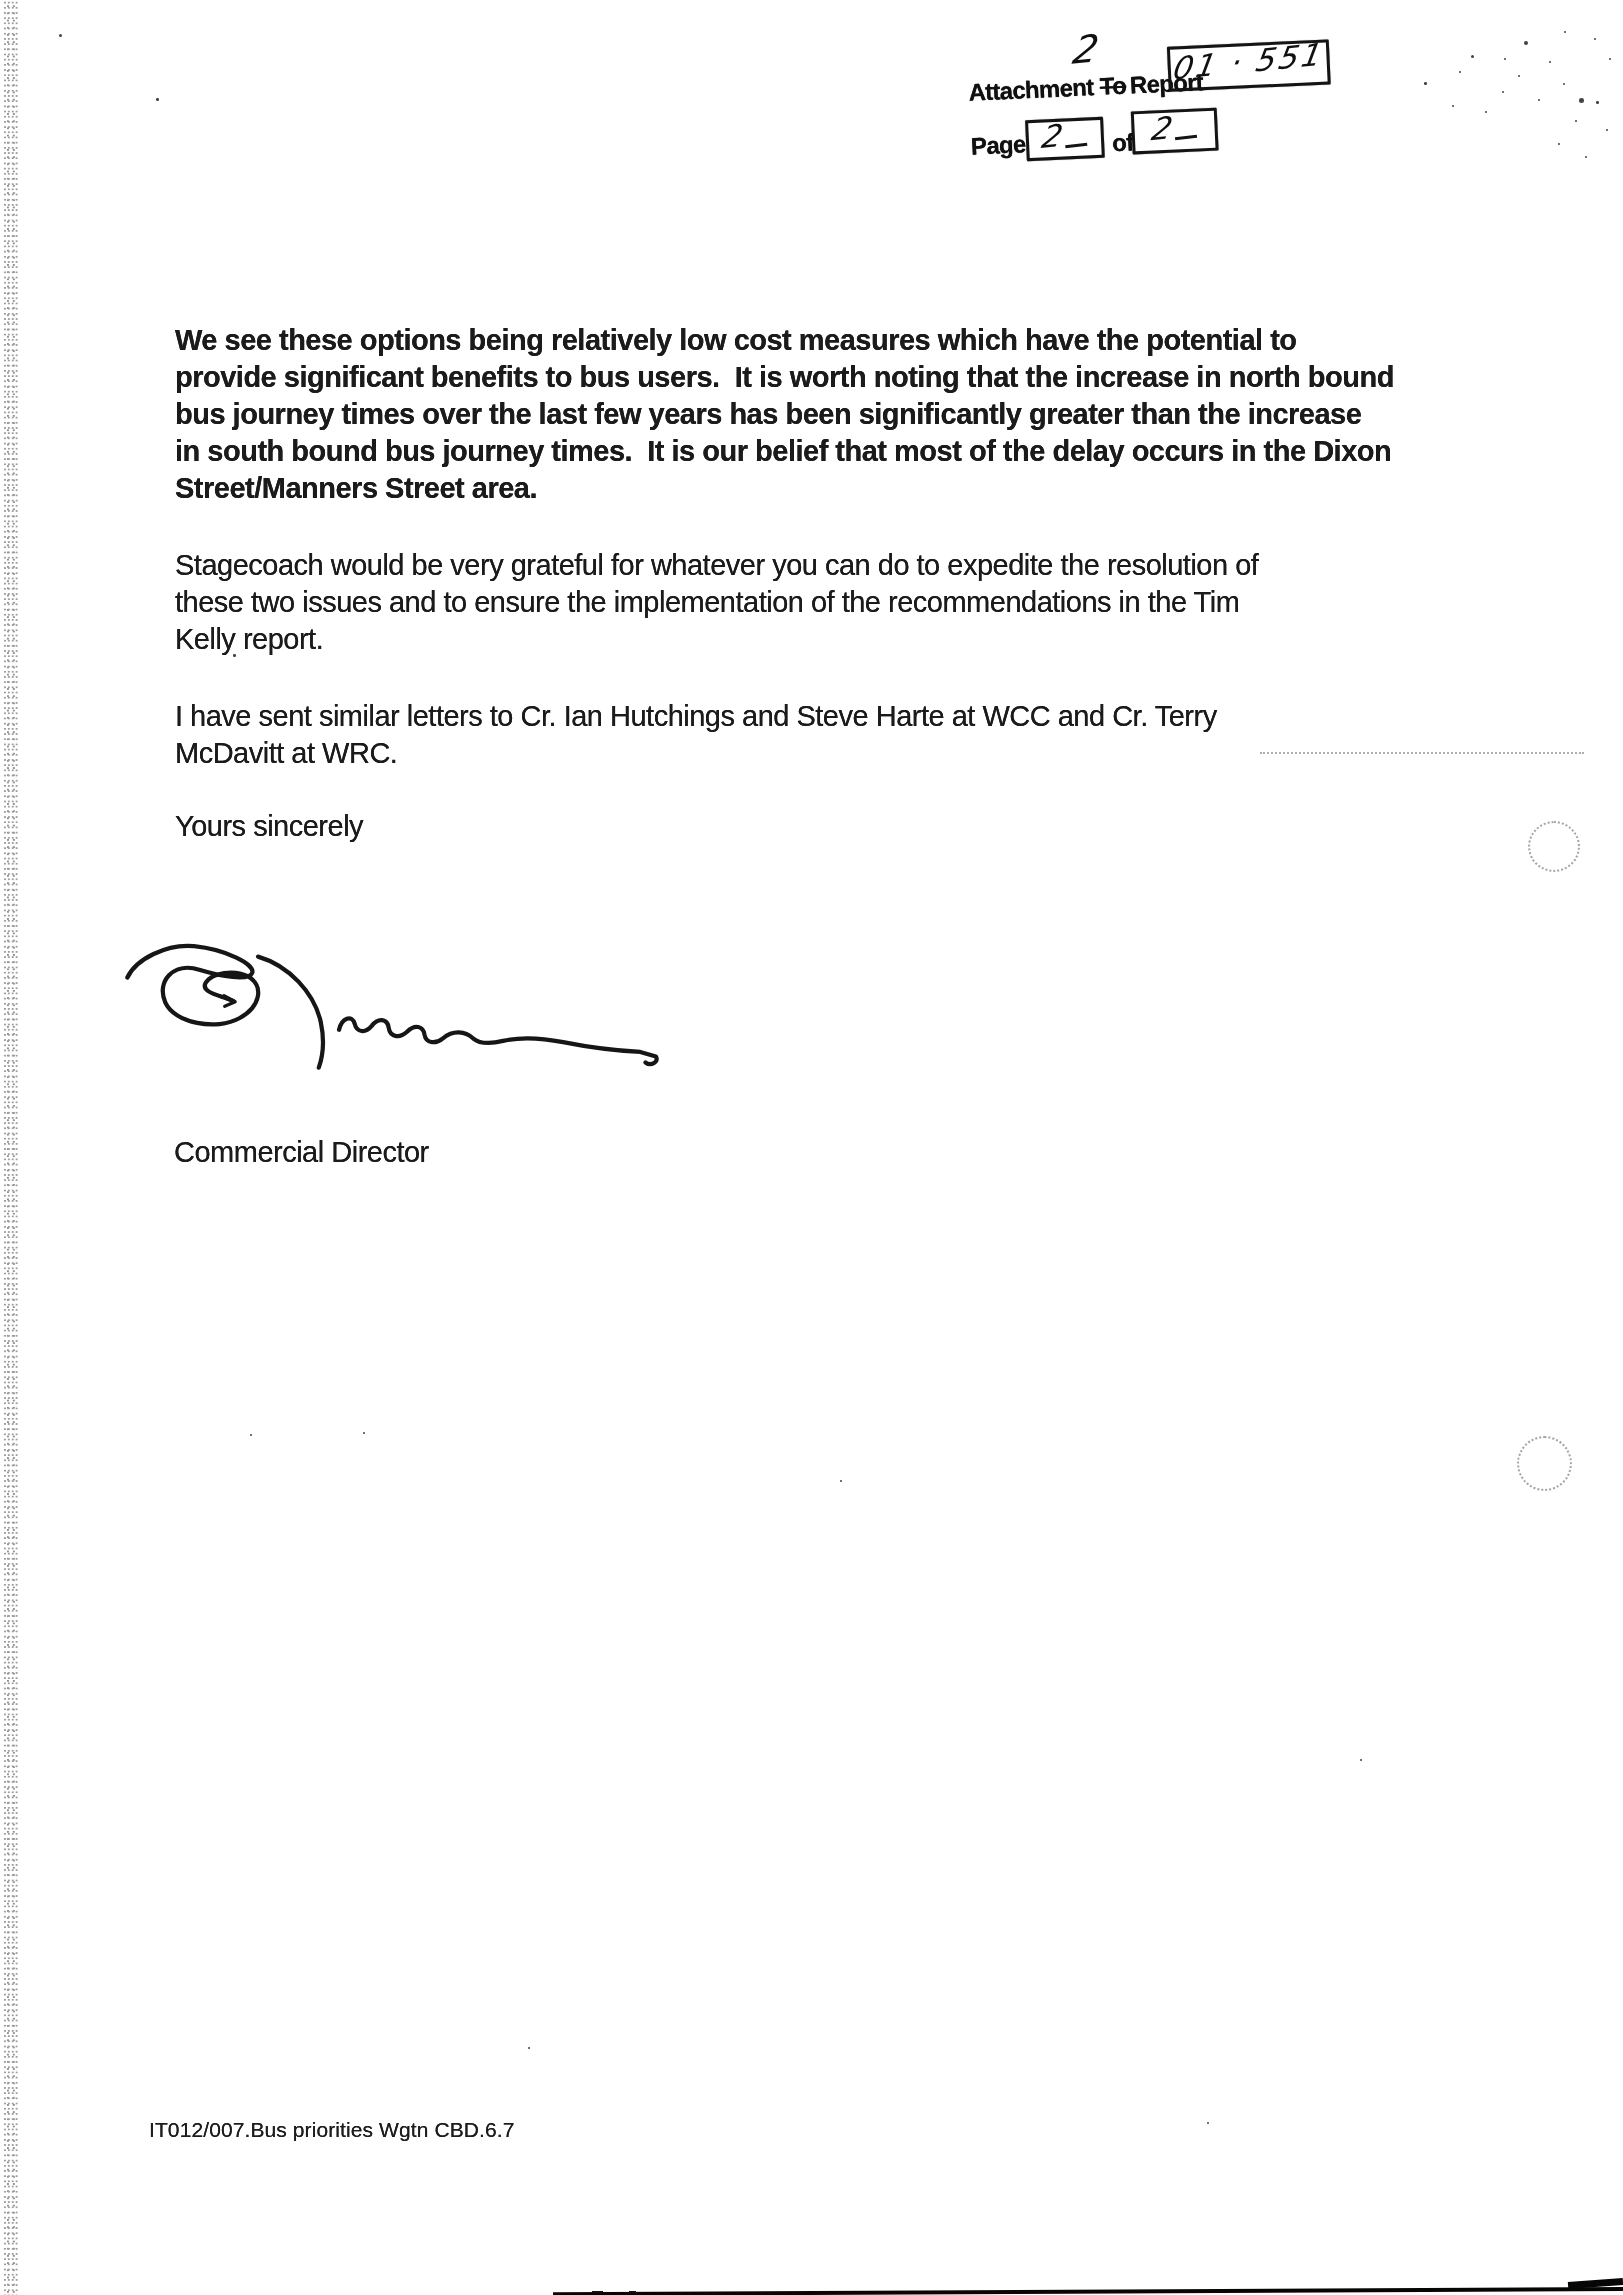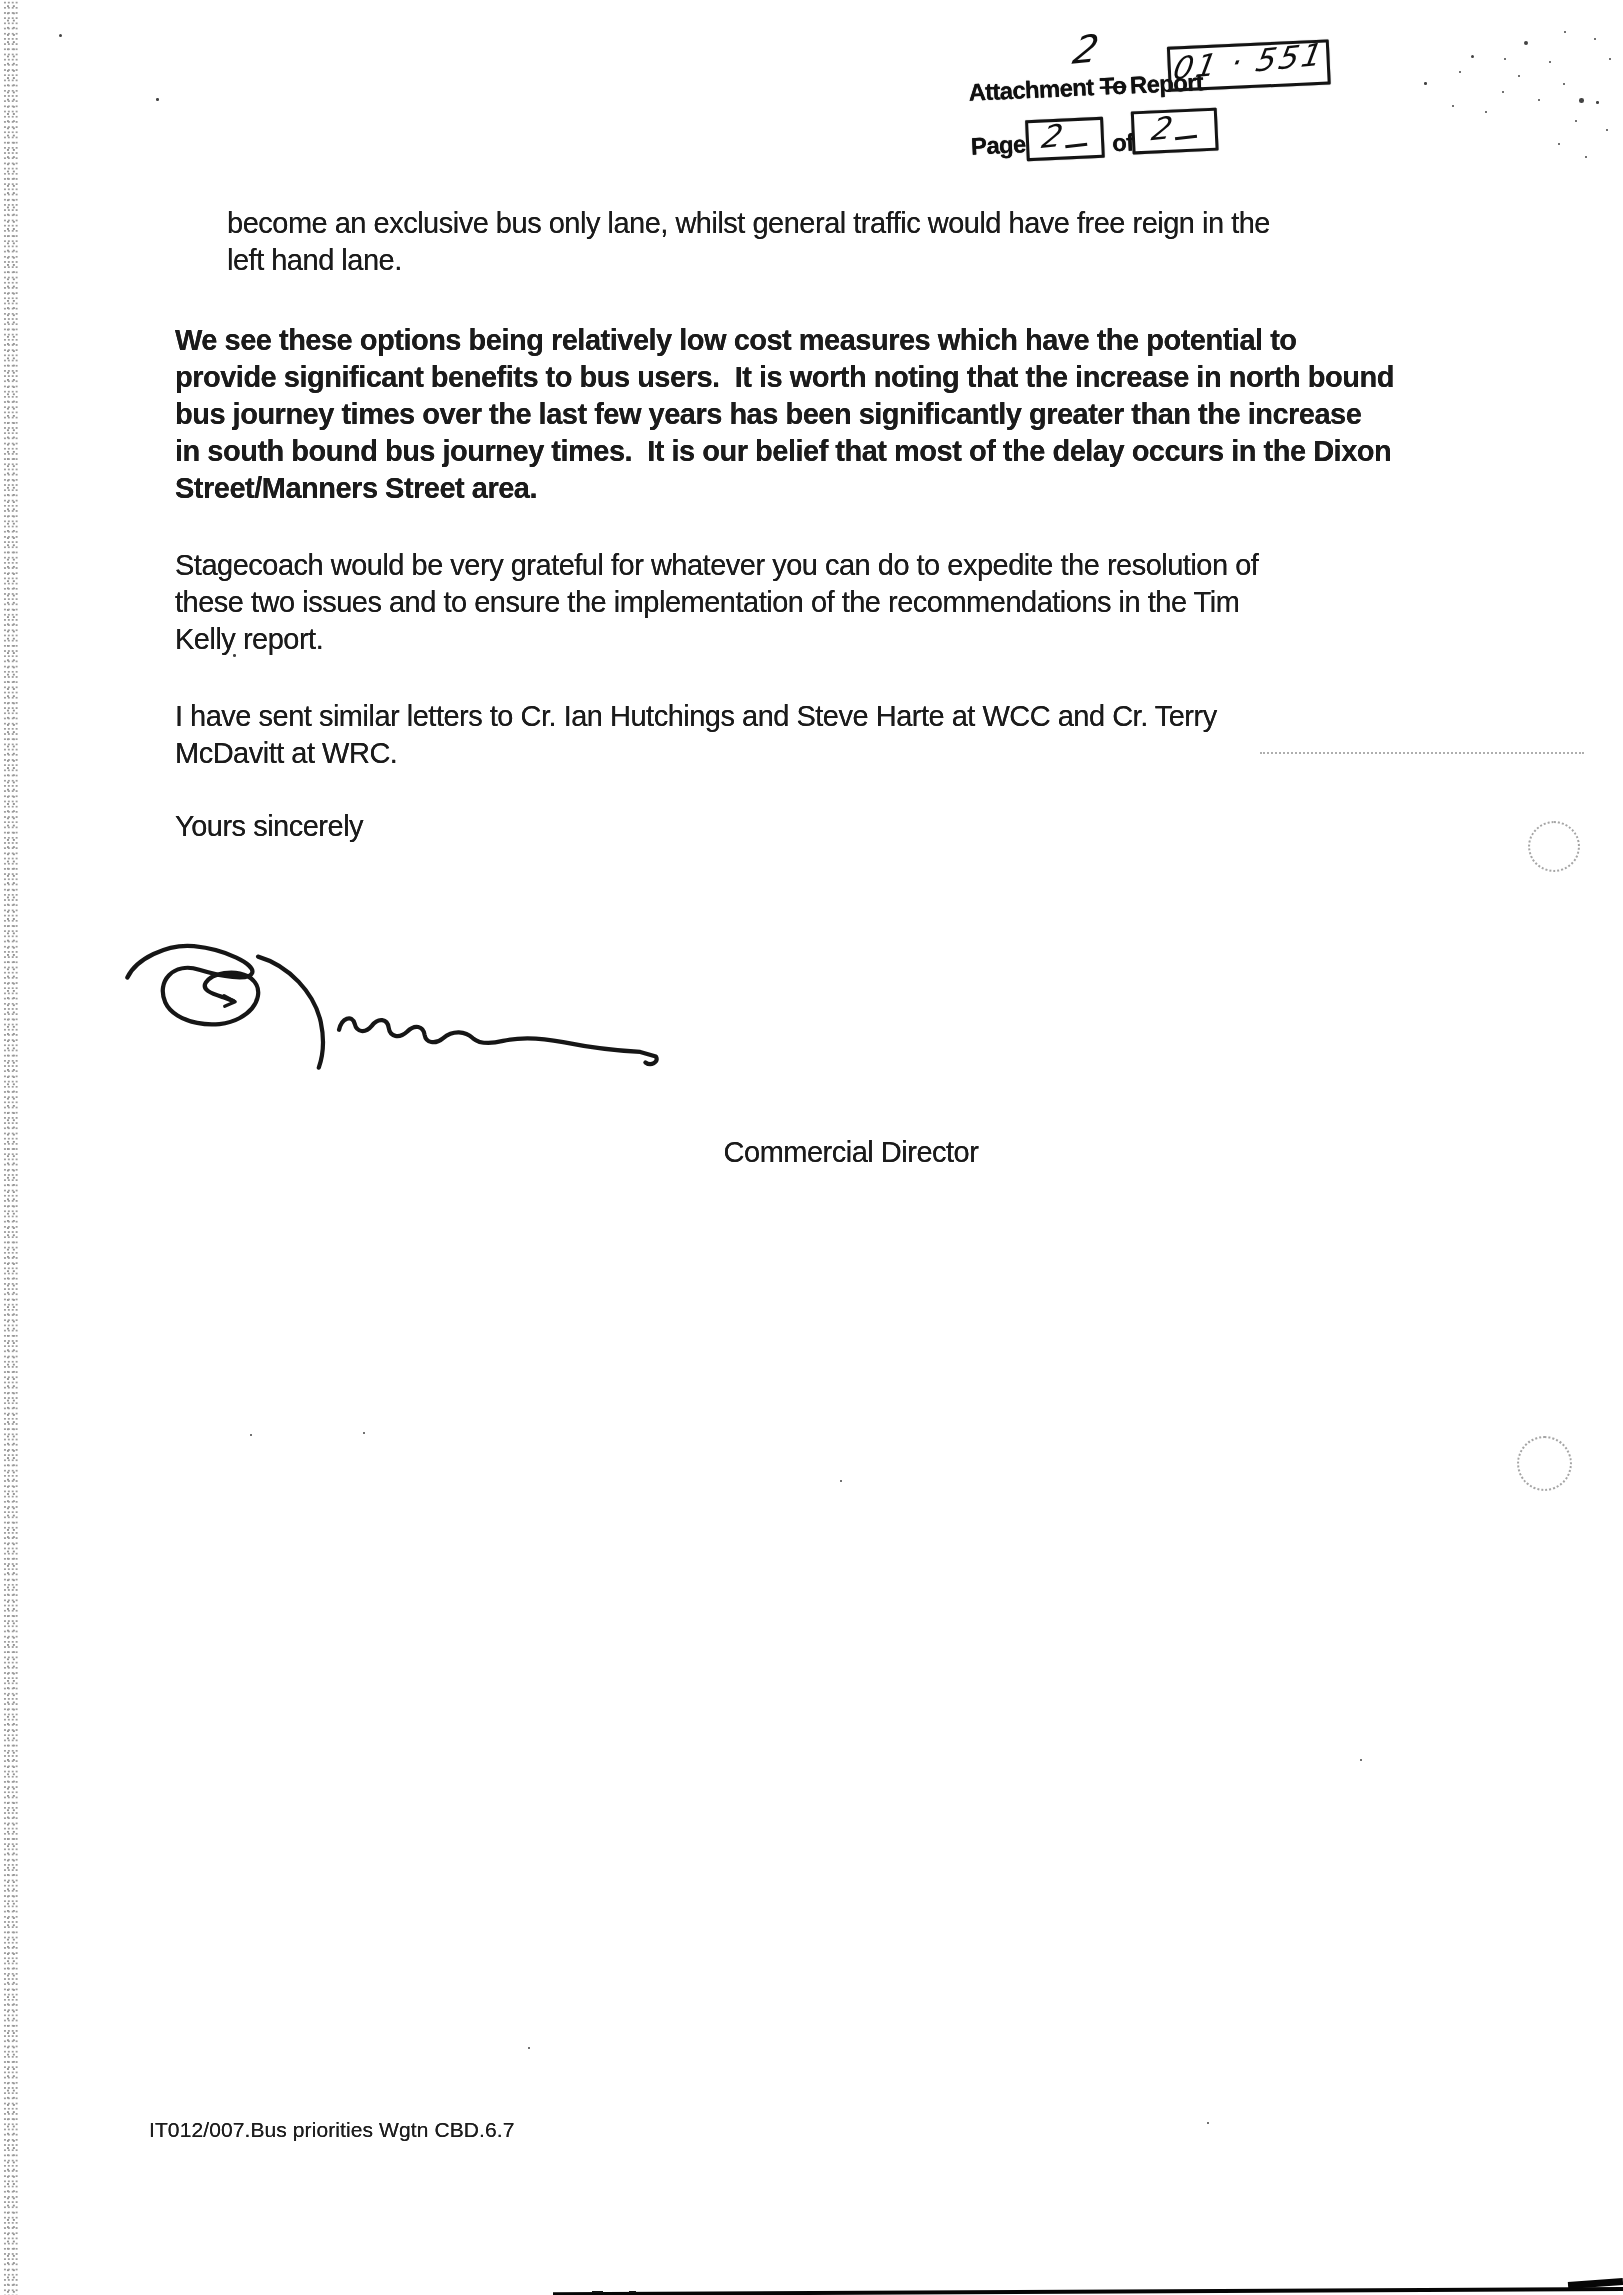--- a/index.html
+++ b/index.html
@@ -22,21 +22,21 @@
     width:1354px;
     color:#1b1b1b;
     text-shadow:0 0 0.4px #1b1b1b;
   }
   .p1 { left:227px; top:176px; width:1301px; }
   .p2 { left:175px; top:293px;font-weight:bold; }
   .p3 { left:175px; top:518px; }
   .p4 { left:175px; top:669px; }
   .closing { left:175px; top:779px; }
   .sig-name  { left:174px; top:1069px; }
-  .sig-title { left:174px; top:1105px;text-align:center; }
+  .sig-title { left:174px; top:1105px; }
 
   .footer-ref {
     position:absolute; left:149px; top:2121px;
     font-size:21px; line-height:18.3px; letter-spacing:0.1px;
     color:#1d1d1d; text-shadow:0 0 0.3px #1d1d1d;
   }
 
   
   .stamp {
     position:absolute; left:961px; top:19.6px; width:405px; height:157px;
@@ -134,22 +134,20 @@
       <span class="hw hw-digit">2</span>
         <span class="tail"></span>
     </div>
     <div class="stamp-label lbl-of">of</div>
     <div class="box box3">
       <span class="hw hw-digit">2</span>
         <span class="tail"></span>
     </div>
   </div>
 
-  <p class="para p1">become an exclusive bus only lane, whilst general traffic would have free reign in the
-left hand lane.</p>
   <p class="para p2">We see these options being relatively low cost measures which have the potential to
 provide significant benefits to bus users.  It is worth noting that the increase in north bound
 bus journey times over the last few years has been significantly greater than the increase
 in south bound bus journey times.  It is our belief that most of the delay occurs in the Dixon
 Street/Manners Street area.</p>
   <p class="para p3">Stagecoach would be very grateful for whatever you can do to expedite the resolution of
 these two issues and to ensure the implementation of the recommendations in the Tim
 Kelly report.</p>
   <p class="para p4">I have sent similar letters to Cr. Ian Hutchings and Steve Harte at WCC and Cr. Terry
 McDavitt at WRC.</p>

